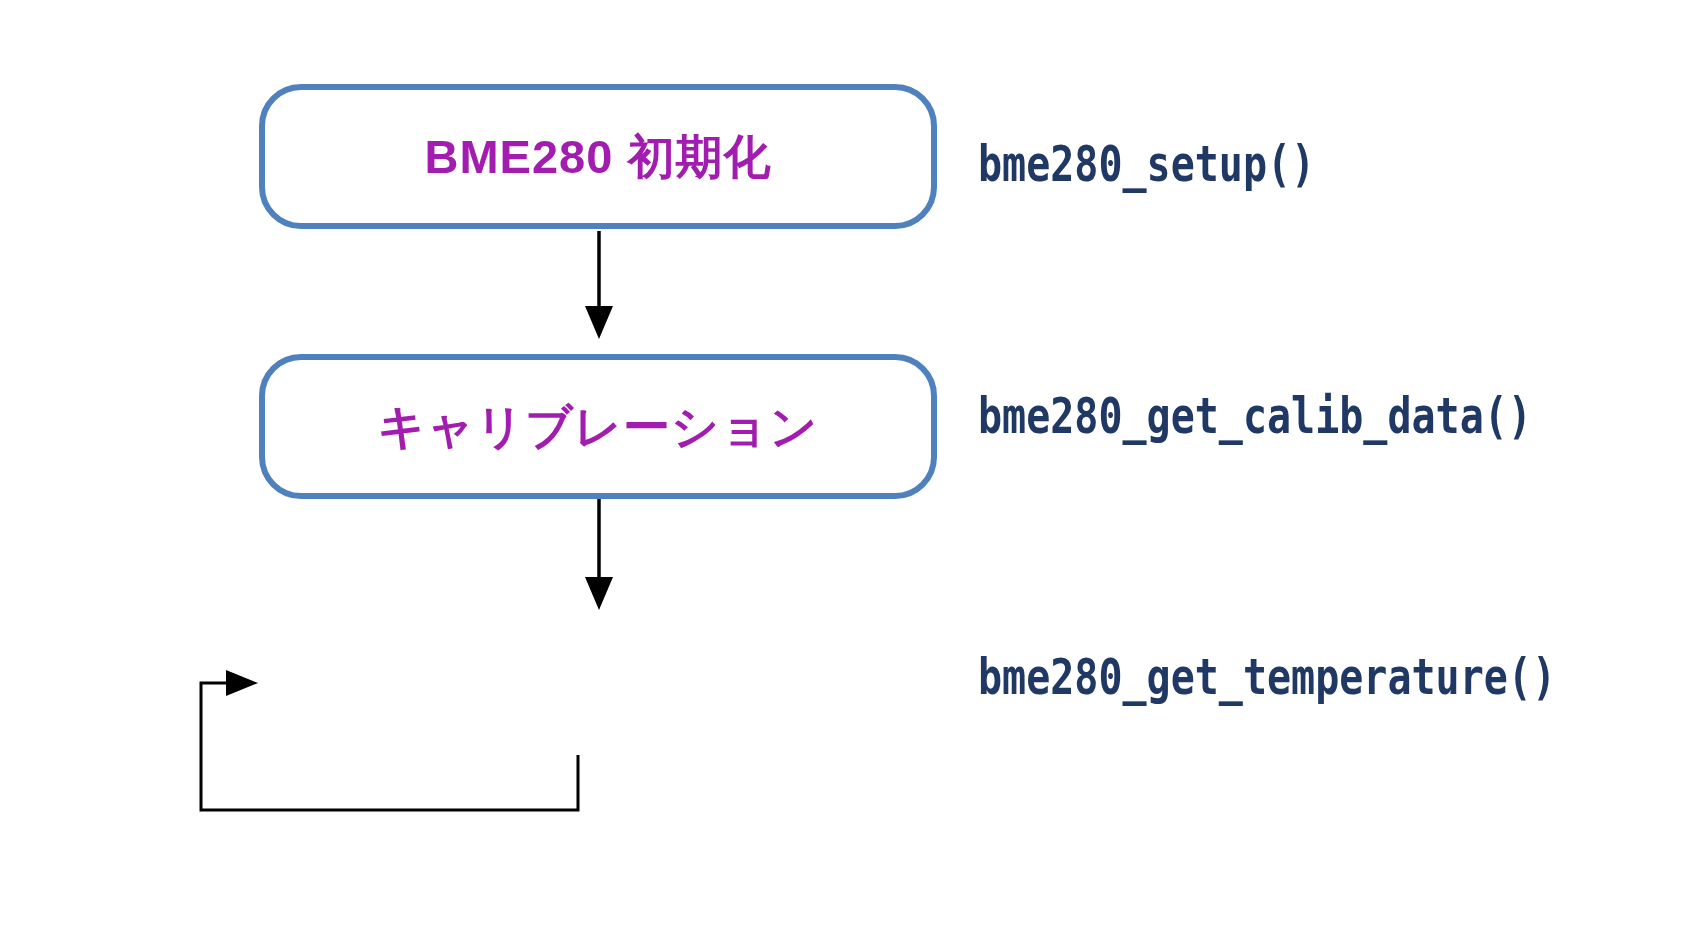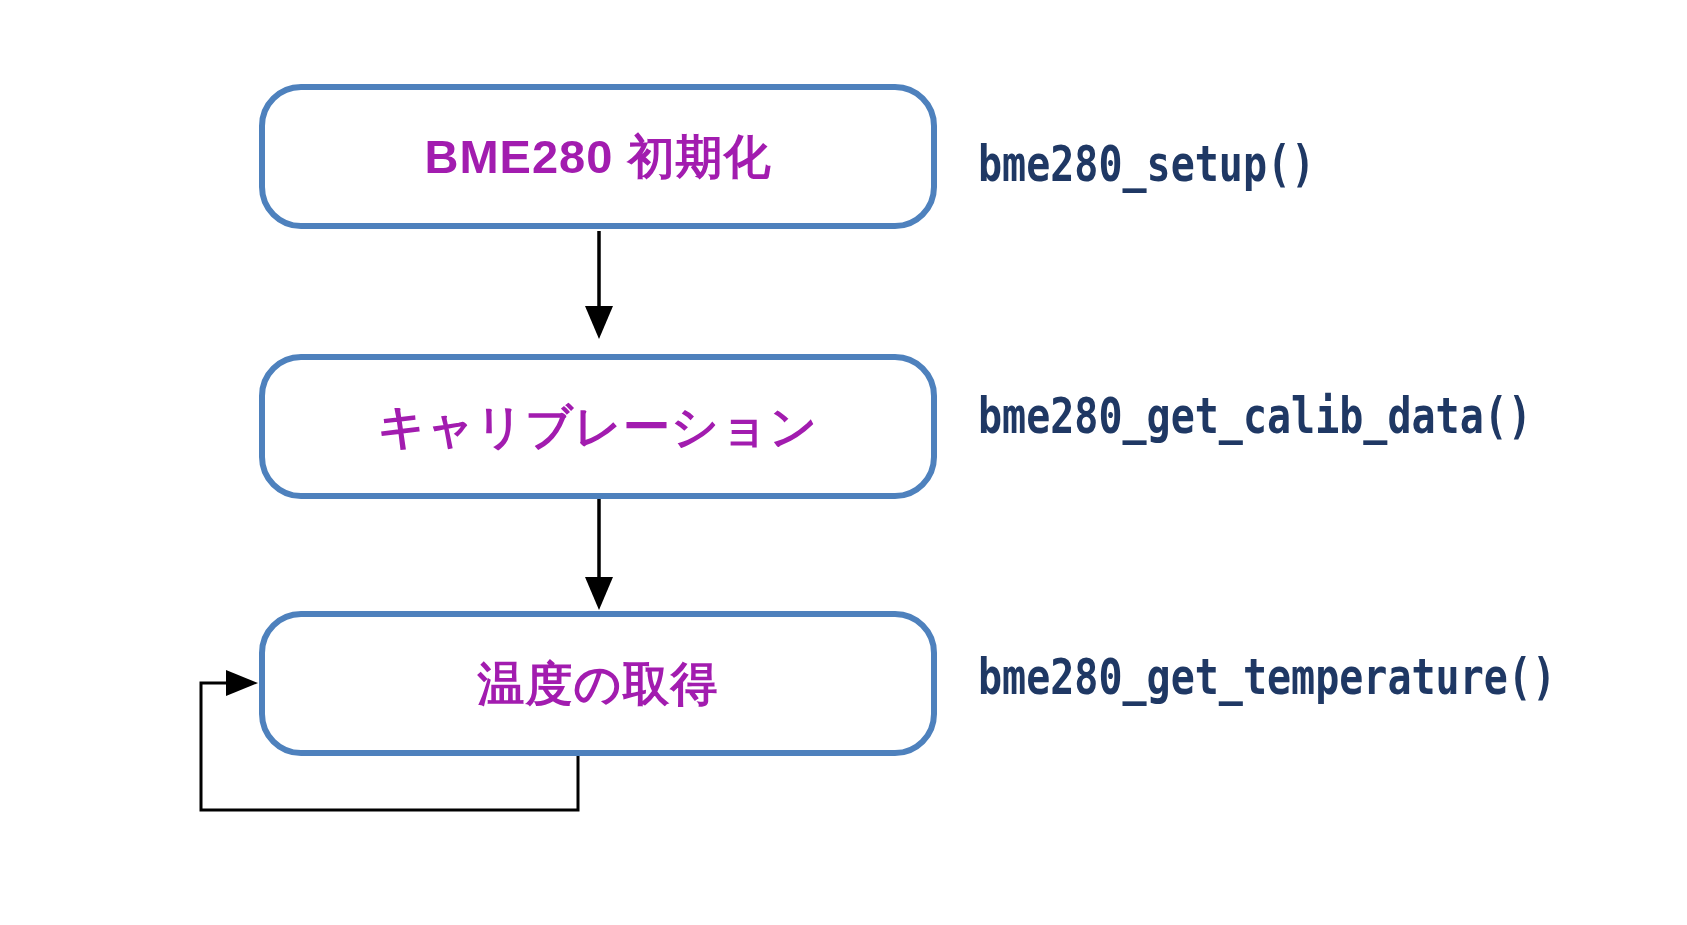--- a/index.html
+++ b/index.html
@@ -90,21 +90,18 @@
   </svg>
 
   <div class="flow-box box-1">
     <span class="box-label">BME280 初期化</span>
   </div>
 
   <div class="flow-box box-2">
     <span class="box-label">キャリブレーション</span>
   </div>
 
-  <div class="flow-box box-3">
-    <span class="box-label">温度の取得</span>
-  </div>
 
   <div class="func-label func-1">bme280_setup()</div>
   <div class="func-label func-2">bme280_get_calib_data()</div>
   <div class="func-label func-3">bme280_get_temperature()</div>
 
 </div>
 
 </body></html>

